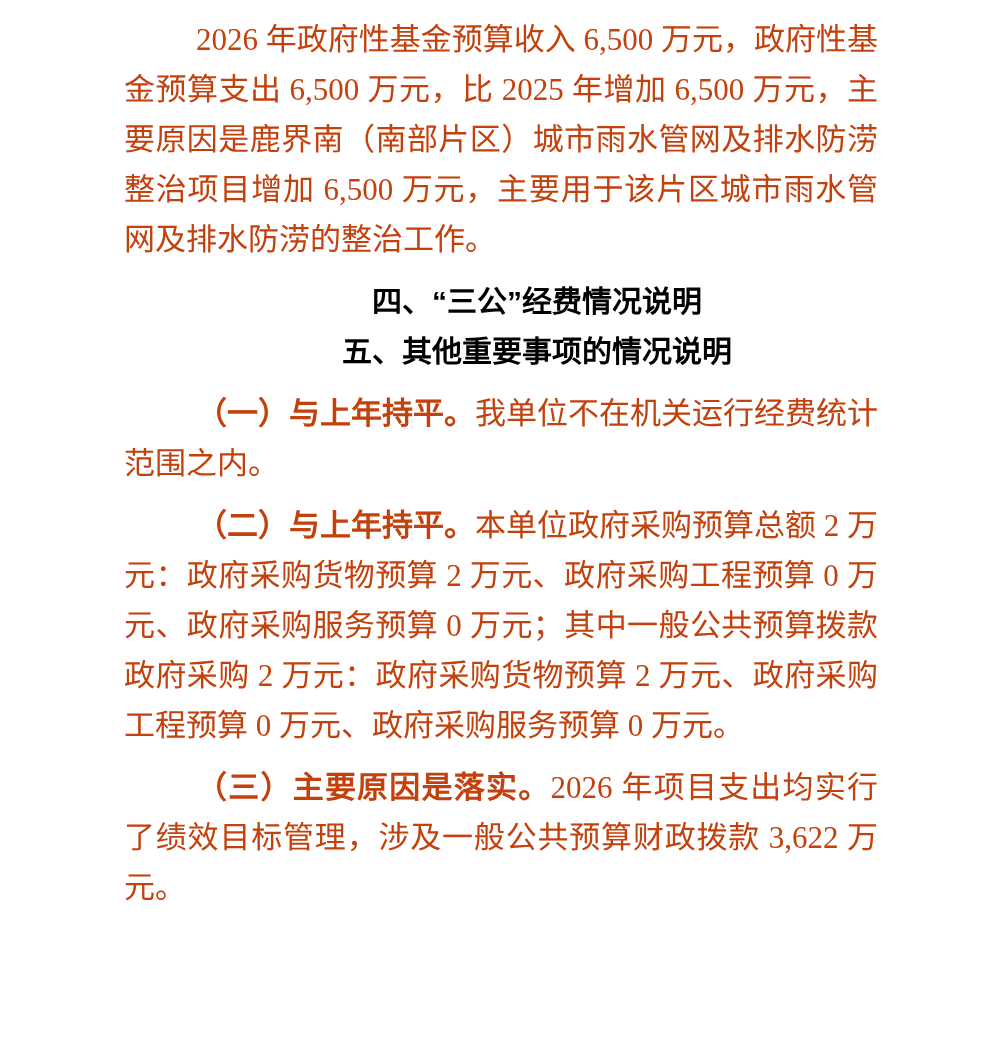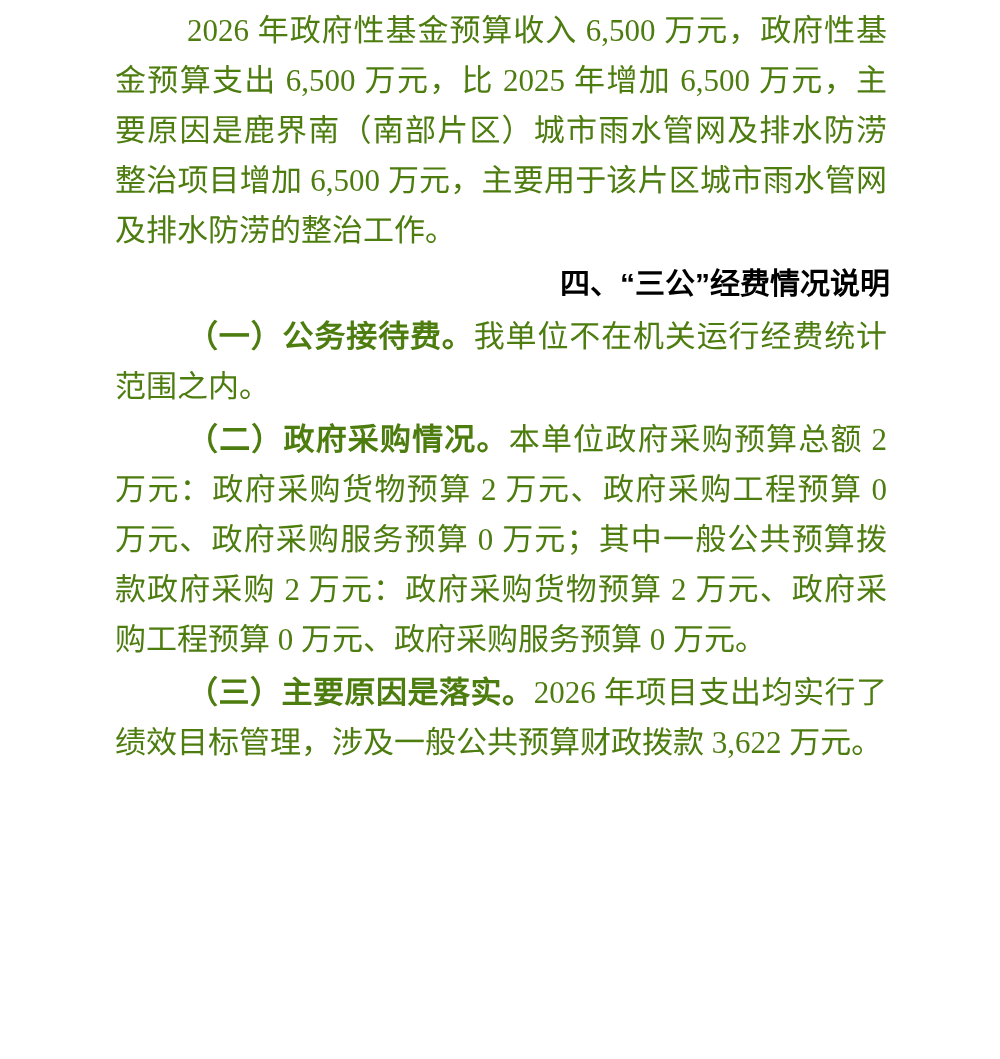--- a/index.html
+++ b/index.html
@@ -15,46 +15,47 @@
   }
   .doc {
     position: absolute;
     left: 112px;
     top: 0;
     width: 778px;
     padding-top: 3px;
     color: #000000;
   }
   .para {
-    margin: 3px;
+    margin: 12px;
     font-family: "Liberation Serif", "DejaVu Serif", serif;
     font-size: 31px;
     line-height: 50px;
     text-align: justify;
     text-justify: inter-character;
     text-indent: 72px;
-    color: #4d7c0f;
+    color: #c2410c;
     word-break: break-all;
   }
   .heading {
     margin: 0;
     font-family: "Liberation Sans", "DejaVu Sans", sans-serif;
     font-weight: 700;
     font-size: 30px;
     line-height: 50px;
     text-indent: 72px;
-    text-align: right;
+    text-align: center;
     color: #000000;
   }
   .lead {
     font-weight: 700;
   }
 </style>
 </head>
 <body>
 
 <div class="doc" id="doc">
     <p class="para"><span>2026 年政府性基金预算收入 6,500 万元，政府性基金预算支出 6,500 万元，比 2025 年增加 6,500 万元，主要原因是鹿界南（南部片区）城市雨水管网及排水防涝整治项目增加 6,500 万元，主要用于该片区城市雨水管网及排水防涝的整治工作。</span></p>
     <h2 class="heading"><span>四、“三公”经费情况说明</span></h2>
-    <p class="para"><span class="lead">（一）公务接待费。</span><span>我单位不在机关运行经费统计范围之内。</span></p>
-    <p class="para"><span class="lead">（二）政府采购情况。</span><span>本单位政府采购预算总额 2 万元：政府采购货物预算 2 万元、政府采购工程预算 0 万元、政府采购服务预算 0 万元；其中一般公共预算拨款政府采购 2 万元：政府采购货物预算 2 万元、政府采购工程预算 0 万元、政府采购服务预算 0 万元。</span></p>
+    <h2 class="heading"><span>五、其他重要事项的情况说明</span></h2>
+    <p class="para"><span class="lead">（一）与上年持平。</span><span>我单位不在机关运行经费统计范围之内。</span></p>
+    <p class="para"><span class="lead">（二）与上年持平。</span><span>本单位政府采购预算总额 2 万元：政府采购货物预算 2 万元、政府采购工程预算 0 万元、政府采购服务预算 0 万元；其中一般公共预算拨款政府采购 2 万元：政府采购货物预算 2 万元、政府采购工程预算 0 万元、政府采购服务预算 0 万元。</span></p>
     <p class="para"><span class="lead">（三）主要原因是落实。</span><span>2026 年项目支出均实行了绩效目标管理，涉及一般公共预算财政拨款 3,622 万元。</span></p>
   </div>
 
 </body></html>

